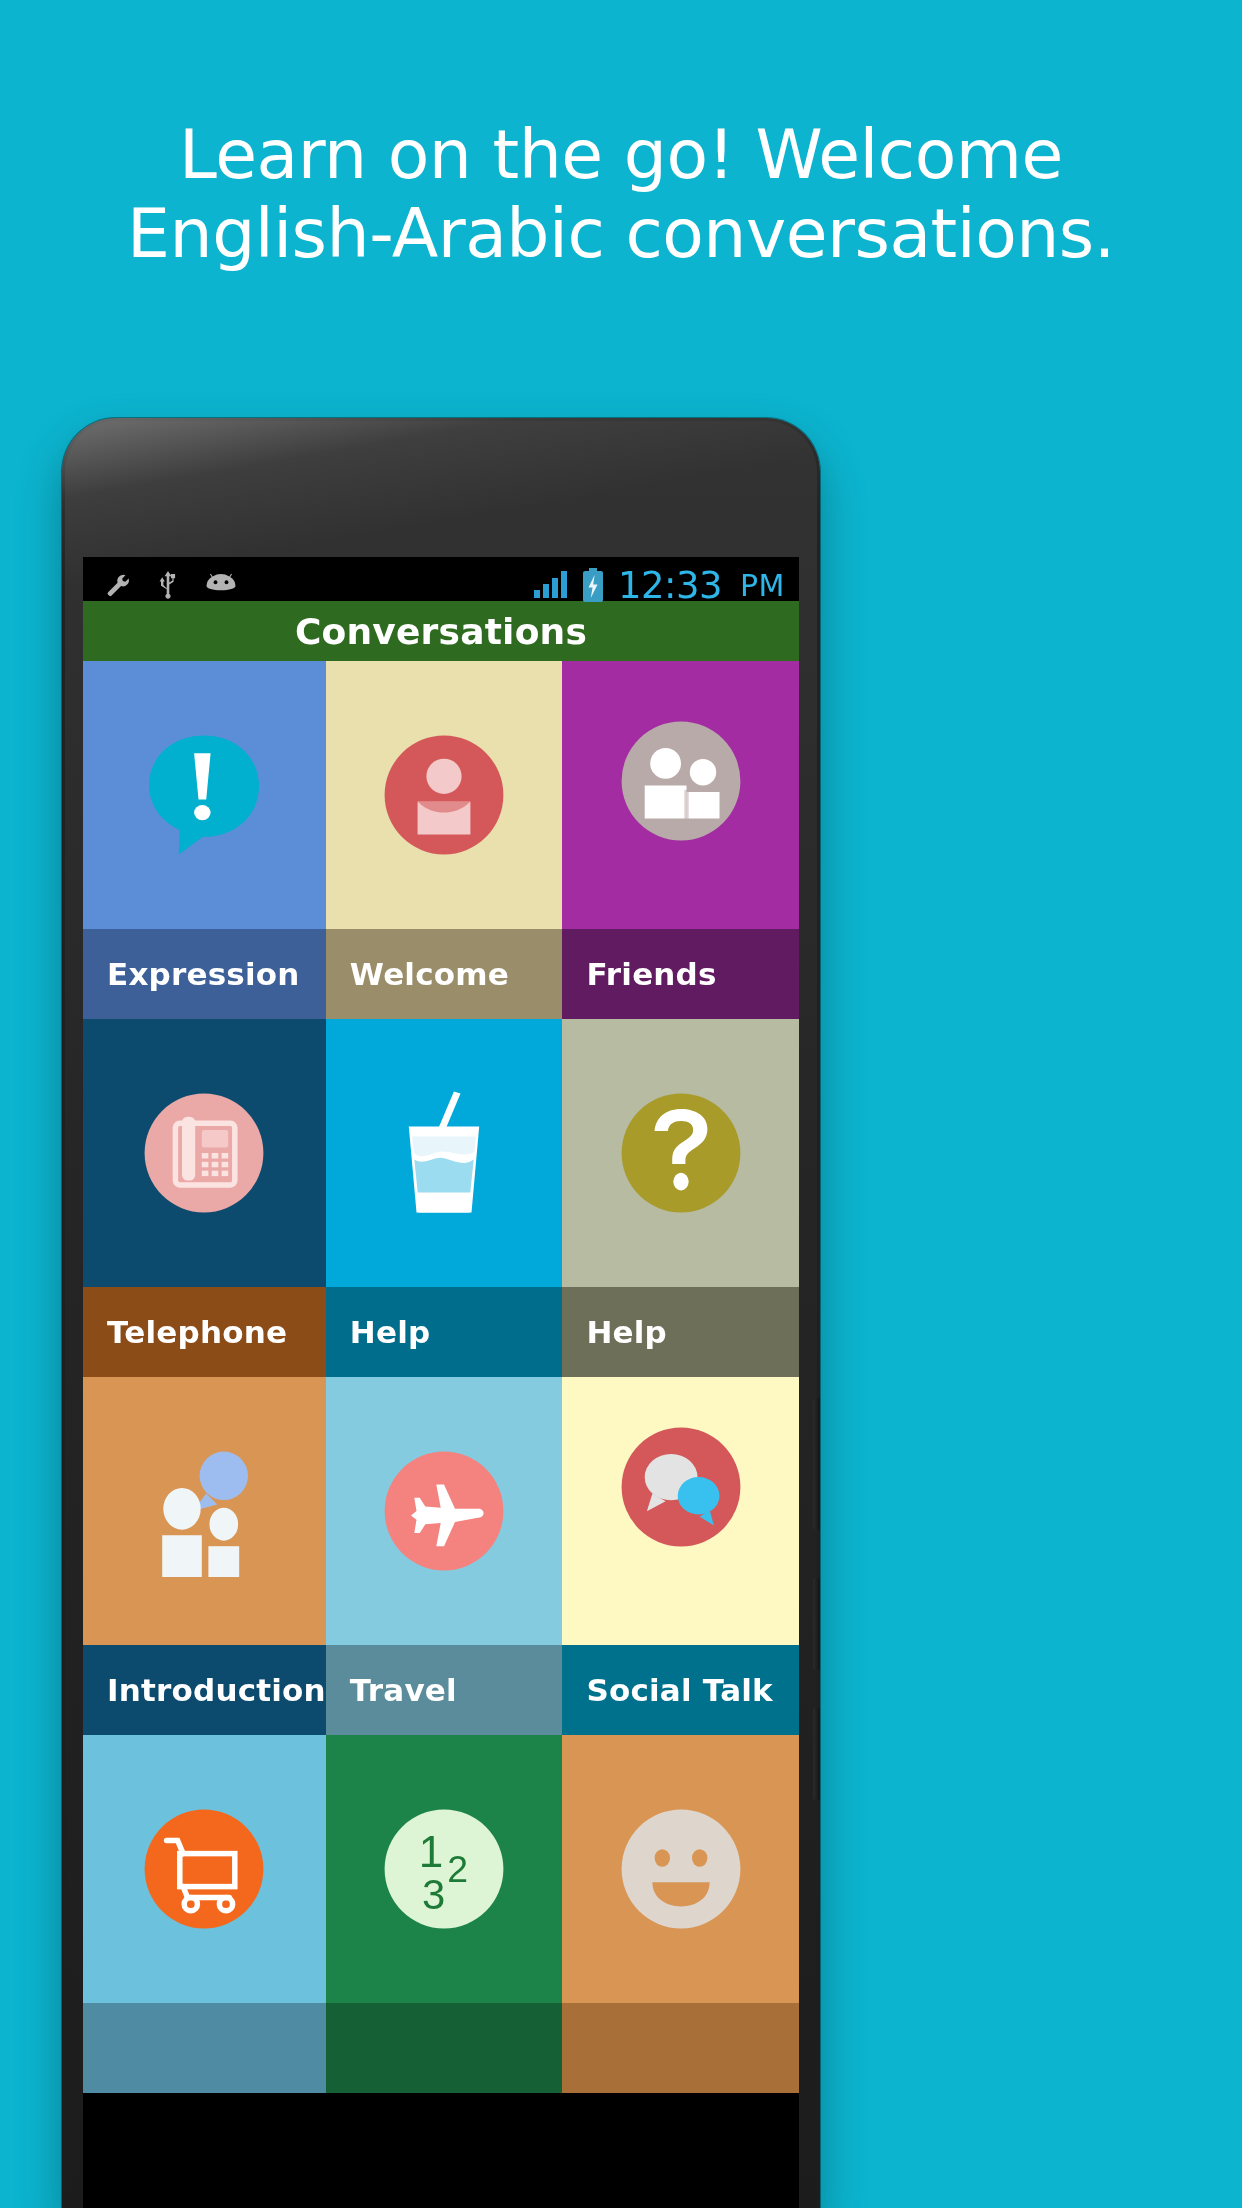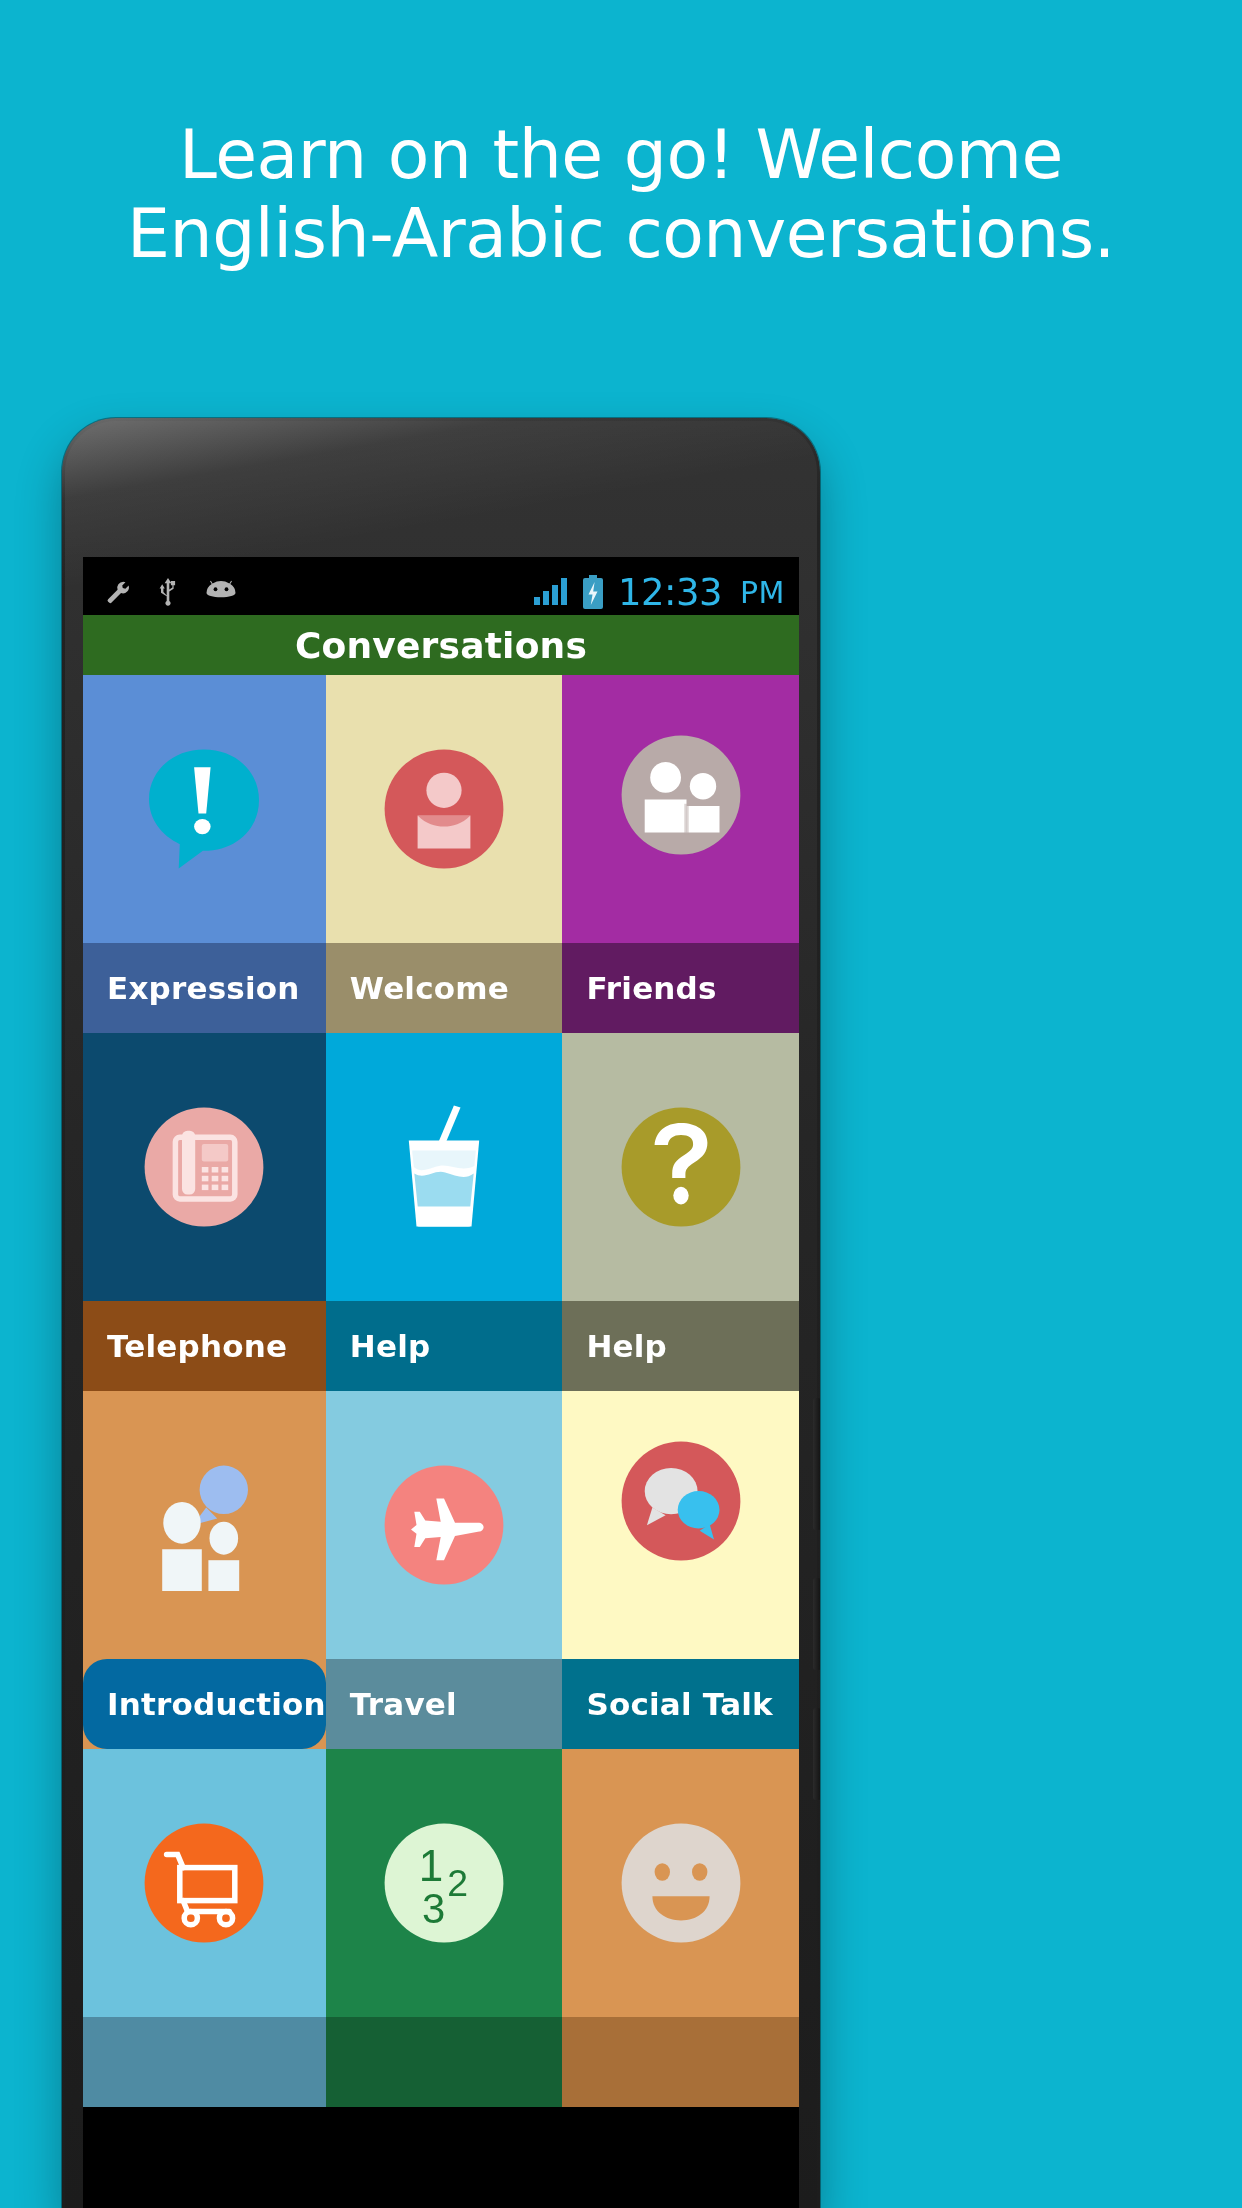--- a/index.html
+++ b/index.html
@@ -88,26 +88,25 @@
     top:139px;
     width:716px;
     height:1651px;
     background:#000;
     overflow:hidden;
   }
 
   
   .statusbar {
     position:relative;
-    height:58px;
+    height:44px;
     background:#000;
     display:flex;
     align-items:center;
     padding:12px 14px 0 22px;
-    text-decoration:underline;
   }
   .sb-left { display:flex; align-items:center; gap:26px; }
   .sb-right { margin-left:auto; display:flex; align-items:center; gap:13px; }
   .sb-icon { display:block; }
   .sb-time {
     color:#2fb6e8;
     font-size:37px;
     font-weight:400;
     letter-spacing:-0.5px;
     font-family:"DejaVu Sans", sans-serif;
@@ -324,21 +323,21 @@
           <div class="tile-icon">
             <svg class="icon-svg" width="132" height="132" viewBox="0 0 120 120">
               <circle cx="78" cy="28" r="22" fill="#9dbdf0"></circle>
               <path fill="#9dbdf0" d="M62 44l-12 16 22-6z"></path>
               <ellipse cx="40" cy="58" rx="17" ry="19" fill="#f0f6f8"></ellipse>
               <path fill="#f0f6f8" d="M22 82h36v38H22z"></path>
               <ellipse cx="78" cy="72" rx="13" ry="15" fill="#f0f6f8"></ellipse>
               <path fill="#f0f6f8" d="M64 92h28v28H64z"></path>
             </svg>
           </div>
-          <div class="tile-label" style="background: #0369a1; border-radius: 24px;">Introduction</div>
+          <div class="tile-label" style="background: #0c4a6e;">Introduction</div>
         </div>
         <div class="tile" style="background: rgb(132, 203, 224);">
           <div class="tile-icon">
             <svg class="icon-svg" width="132" height="132" viewBox="0 0 120 120">
               <circle cx="60" cy="60" r="54" fill="#f4837f"></circle>
               <path fill="#ffffff" d="M92 58c2 0 4 2 4 4s-2 4-4 4L70 70l-10 22h-7l4-21-14 1-5 8h-5l2-12-5-4 5-4-2-12h5l5 8 14 1-4-21h7l10 22z"></path>
             </svg>
           </div>
           <div class="tile-label" style="background: rgb(91, 140, 156);">Travel</div>
         </div>

